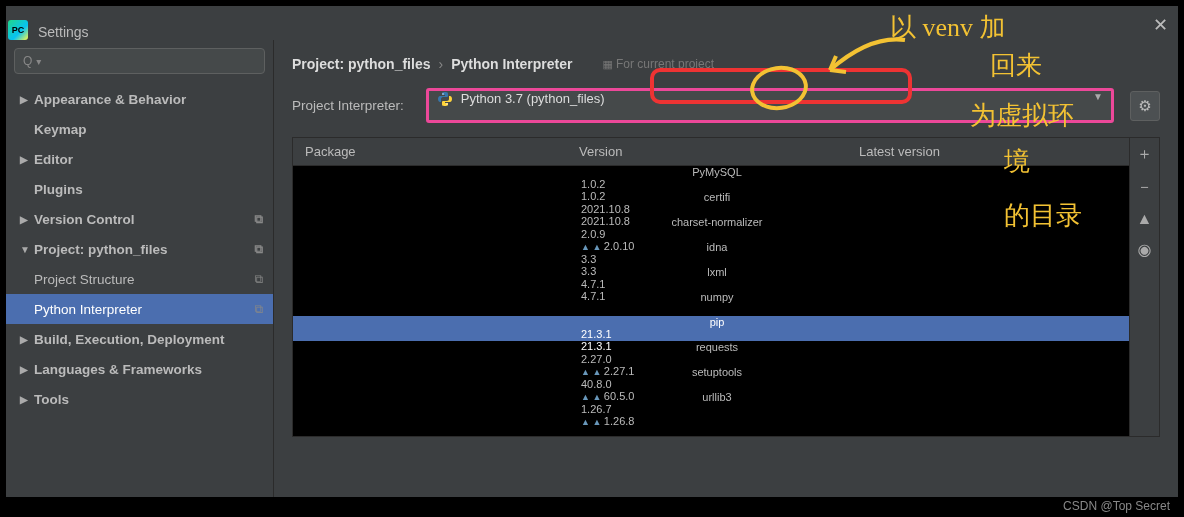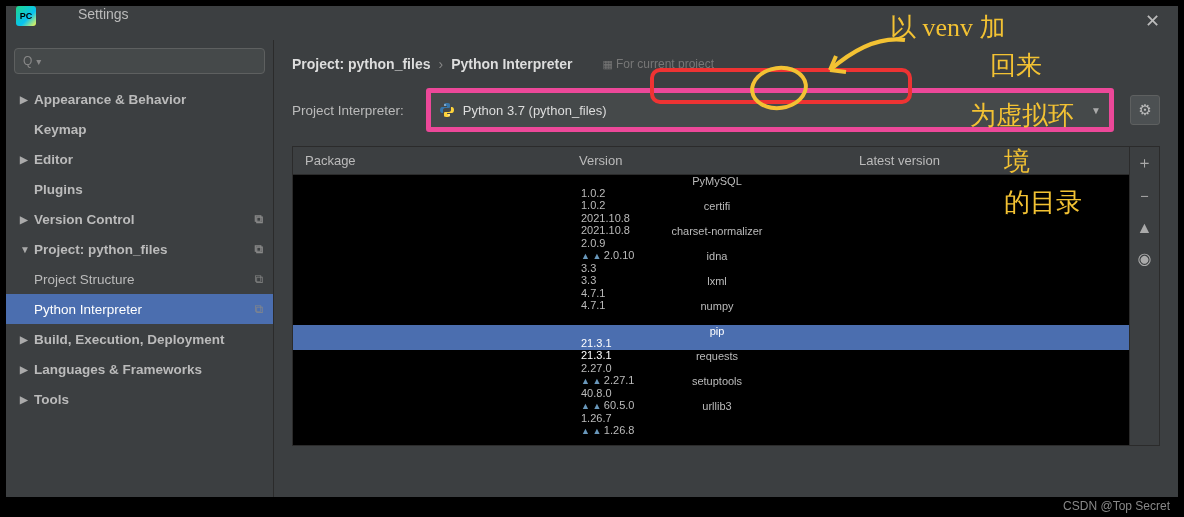--- a/index.html
+++ b/index.html
@@ -1,18 +1,18 @@
 <!DOCTYPE html>
 <html><head>
 <meta charset="utf-8">
 <style>
   * { margin:0; padding:0; box-sizing:border-box; font-family:"Segoe UI",Arial,sans-serif; }
   body { background:#000; width:1184px; height:517px; overflow:hidden; position:relative; }
   .window { position:absolute; left:6px; top:6px; right:6px; bottom:20px; background:#3c3f41; color:#bbbbbb; display:flex; flex-direction:column; }
-  .titlebar { height:34px; display:flex; align-items:flex-start; padding:0 10px;gap:32px; }
+  .titlebar { height:34px; display:flex; align-items:flex-end; padding:0 2px; }
   .app-icon { width:20px; height:20px; background:linear-gradient(135deg,#21d789,#07c3f2 60%,#fcf84a); border-radius:3px; margin-right:10px; display:flex; align-items:center; justify-content:center; font-size:9px; font-weight:bold; color:#000; }
   .title-text { font-size:14px; color:#bbbbbb; flex:1; }
   .close-x { color:#bbbbbb; font-size:18px; cursor:pointer; padding:4px 8px; }
   .body { flex:1; display:flex; position:relative; }
   .sidebar { width:268px; background:#3c3f41; border-right:1px solid #2b2b2b; display:flex; flex-direction:column; padding-top:4px; }
   .search-row { padding:4px 8px 10px 8px; }
   .search-box { width:100%; height:26px; background:#45494a; border:1px solid #5e6060; border-radius:4px; padding:0 8px; color:#999; font-size:13px; display:flex; align-items:center; }
   .search-box .mag { color:#888; margin-right:4px; font-size:12px; }
   .tree { flex:1; overflow:auto; font-size:13.5px; }
   .tree-item { display:flex; align-items:center; height:30px; padding-left:14px; cursor:pointer; color:#bbbbbb; }
@@ -23,21 +23,21 @@
   .tree-item .copy-ic { margin-left:auto; margin-right:10px; color:#888; font-size:12px; }
   .main { flex:1; display:flex; flex-direction:column; position:relative; }
   .crumbs { height:48px; display:flex; align-items:center; padding:0 18px; font-size:14px; color:#bbbbbb; }
   .crumbs b { color:#ddd; font-weight:bold; }
   .crumbs .sep { margin:0 8px; color:#888; }
   .crumbs .current { font-weight:bold; color:#ddd; }
   .crumbs .hint { margin-left:30px; color:#777; font-size:12px; }
   .crumbs .hint::before { content:"▦ "; font-size:11px; }
   .interp-row { display:flex; align-items:center; padding:0 18px 14px 18px; font-size:13.5px;gap:8px; }
   .interp-row .label { margin-right:14px; color:#bbbbbb; }
-  .interp-dd { flex:1; height:44px; background:#45494a; border:5px solid #ec4899; border-radius:3px; display:flex; align-items:center; padding:0 8px; position:relative; max-width:690px; }
+  .interp-dd { flex:1; height:35px; background:#45494a; border:3px solid #ec4899; border-radius:3px; display:flex; align-items:flex-start; padding:0 8px; position:relative; max-width:690px; }
   .py-icon { width:16px; height:16px; margin-right:8px; display:inline-flex; }
   .interp-name { color:#ddd; font-size:13px; }
   .interp-path { color:#808080; font-size:12px; margin-left:6px; }
   .dd-arrow { margin-left:auto; color:#aaa; font-size:10px; }
   .gear-btn { width:30px; height:30px; margin-left:8px; background:#4c5052; border:1px solid #5e6060; border-radius:3px; display:flex; align-items:center; justify-content:center; color:#bbb; cursor:pointer; font-size:15px; }
   .table-wrap { margin:0 18px; border:1px solid #2b2b2b; background:#000000; flex:1; display:flex; position:relative; min-height:0; max-height:300px; }
   .table { flex:1; overflow:auto; }
   .thead { display:flex; background:#3c3f41; border-bottom:1px solid #2b2b2b; font-size:13px; color:#bbbbbb; height:28px; align-items:center; }
   .col1 { flex:1; padding-left:12px; }
   .col2 { width:280px; padding-left:10px; }
@@ -52,21 +52,21 @@
   .annot { position:absolute; pointer-events:none; }
   .redbox { left:650px; top:68px; width:262px; height:36px; border:4px solid #e33; border-radius:10px; }
   .yellowcirc { left:750px; top:66px; width:58px; height:44px; border:4px solid #f3c233; border-radius:50%; transform:rotate(-8deg); }
   .yarrow { left:820px; top:30px; width:90px; height:50px; }
   .yarrow svg { width:100%; height:100%; }
   .ytext { color:#f3c233; font-family:"Comic Sans MS",cursive; font-size:26px; line-height:1.2; }
   .yt1 { left:890px; top:12px; }
   .yt2 { left:990px; top:50px; }
   .yt3 { left:970px; top:100px; }
   .yt4 { left:1004px; top:146px; }
-  .yt5 { left:1004px; top:189px;font-family:Liberation Mono, monospace; }
+  .yt5 { left:1004px; top:200px; }
 </style>
 </head>
 <body>
 
 <div class="window">
   <div class="titlebar">
     <div class="app-icon">PC</div>
     <div class="title-text">Settings</div>
     <div class="close-x">✕</div>
   </div>

